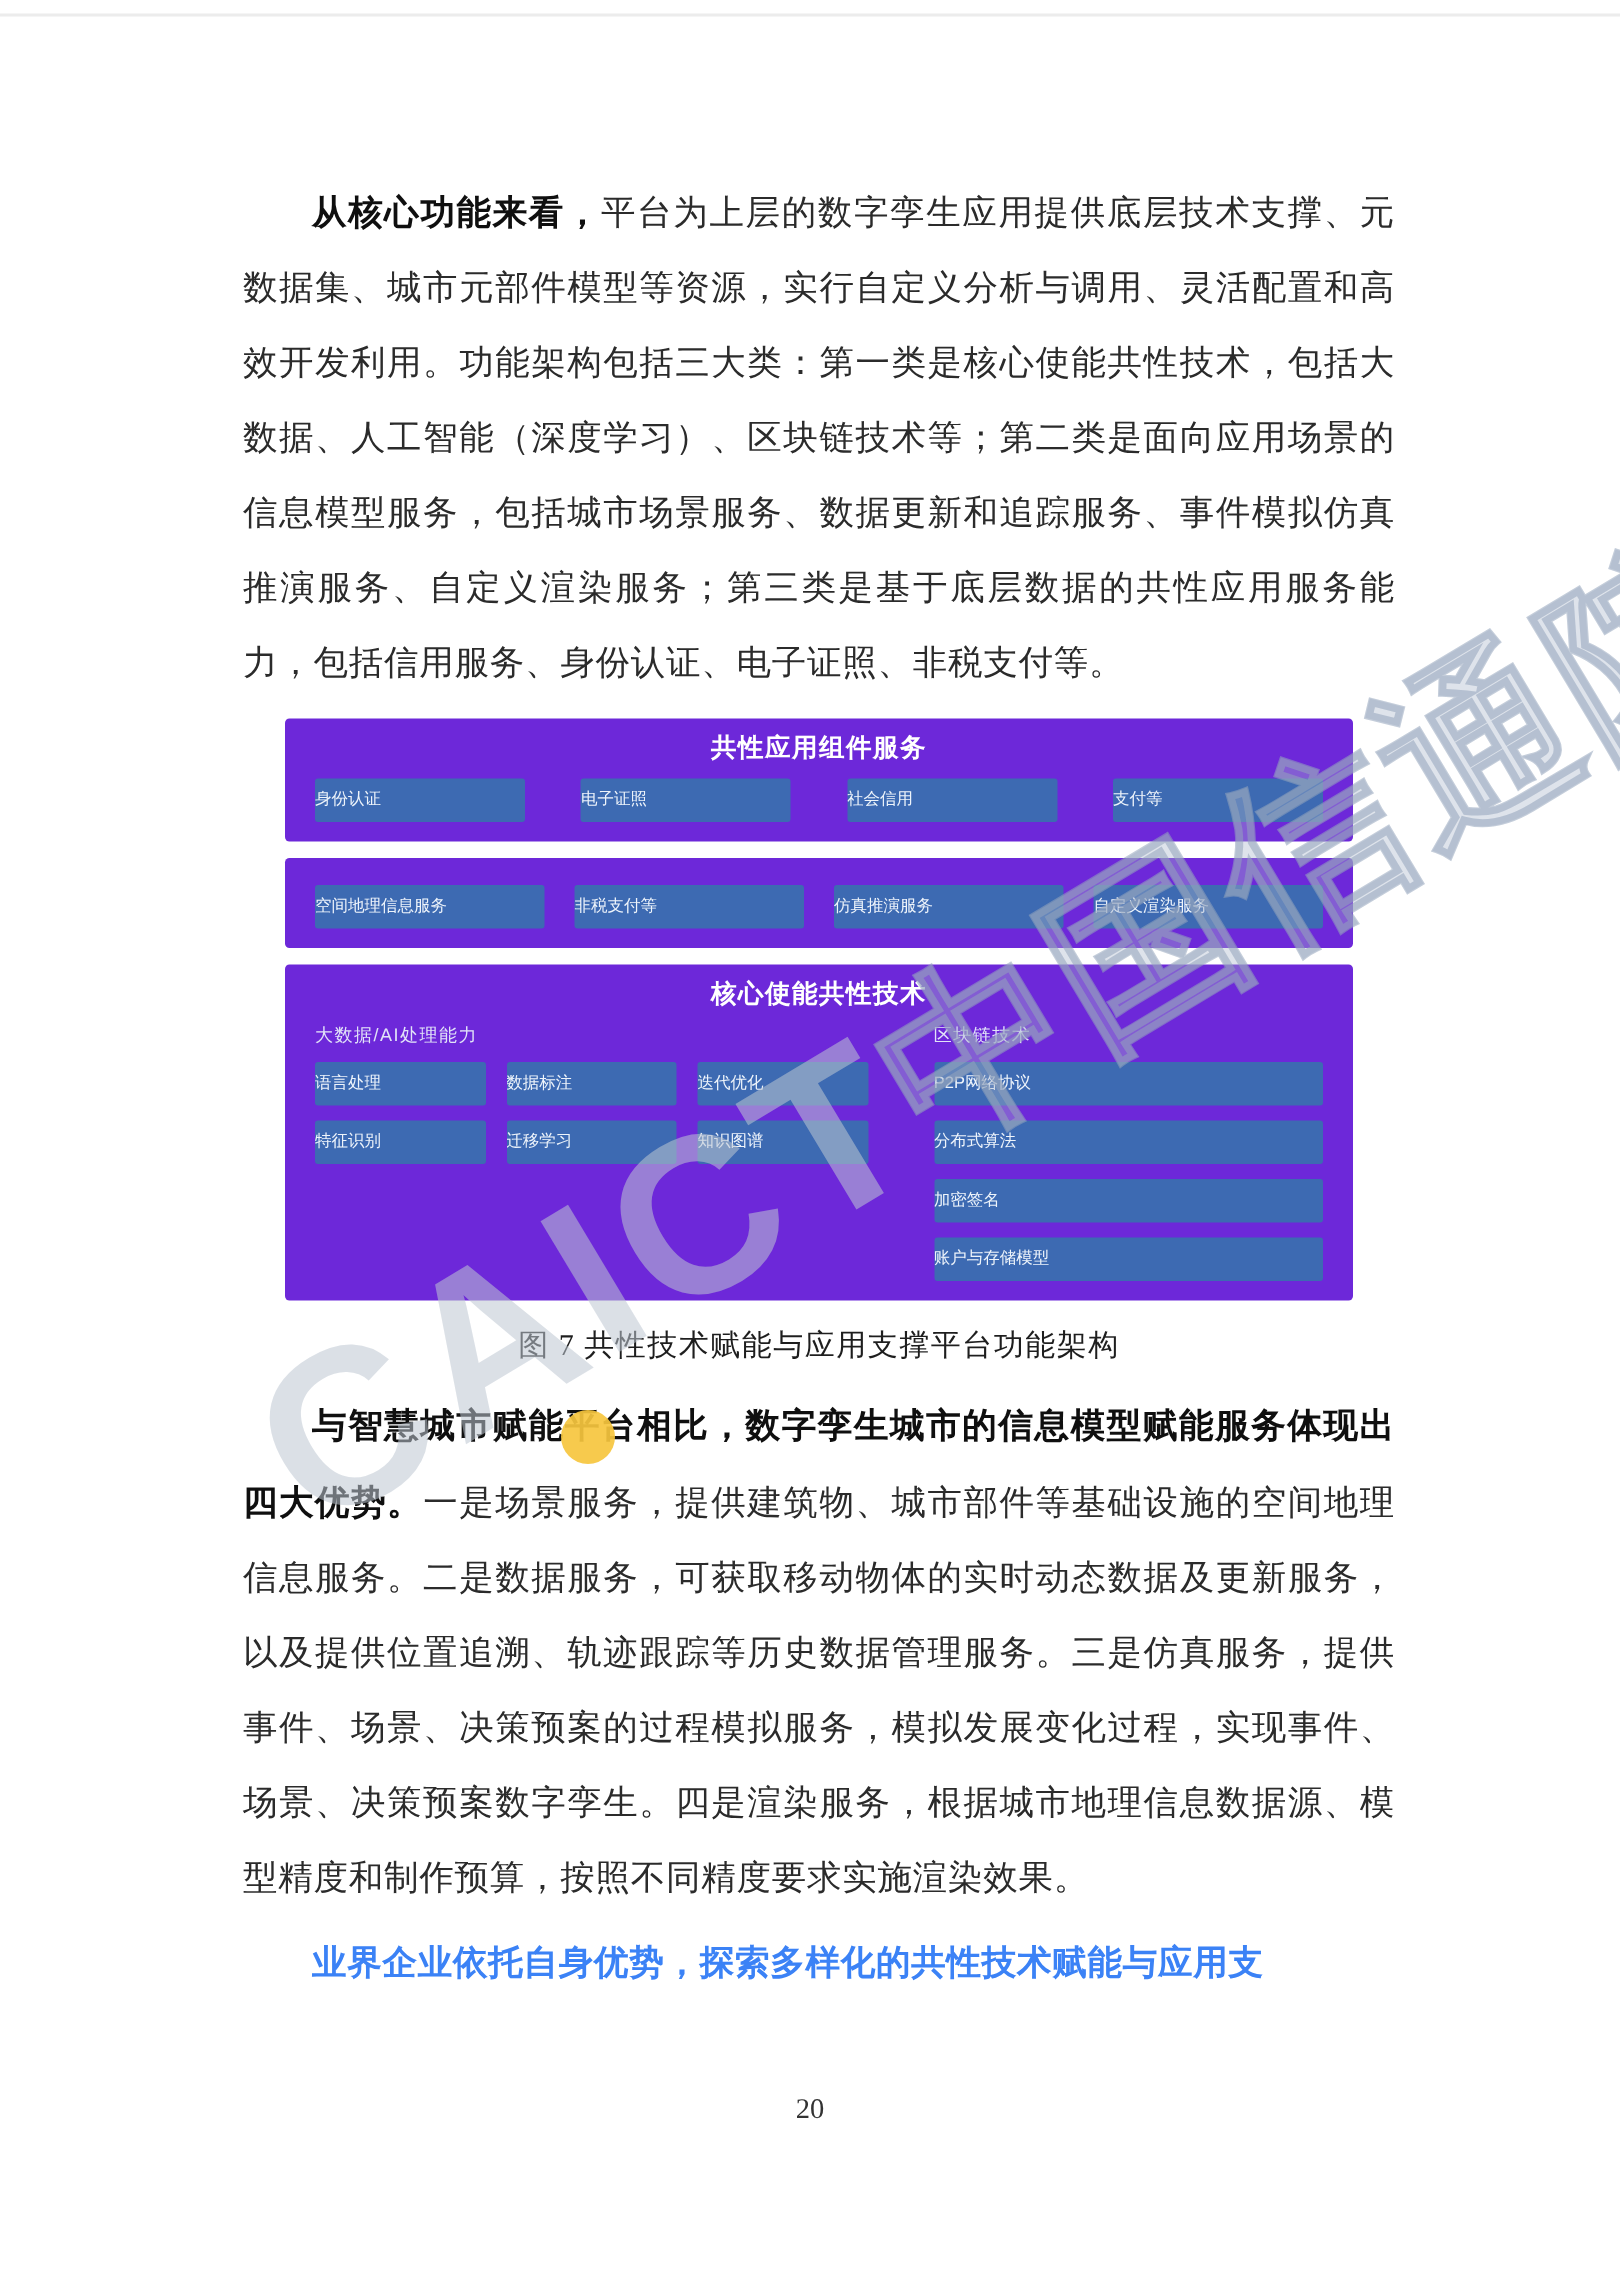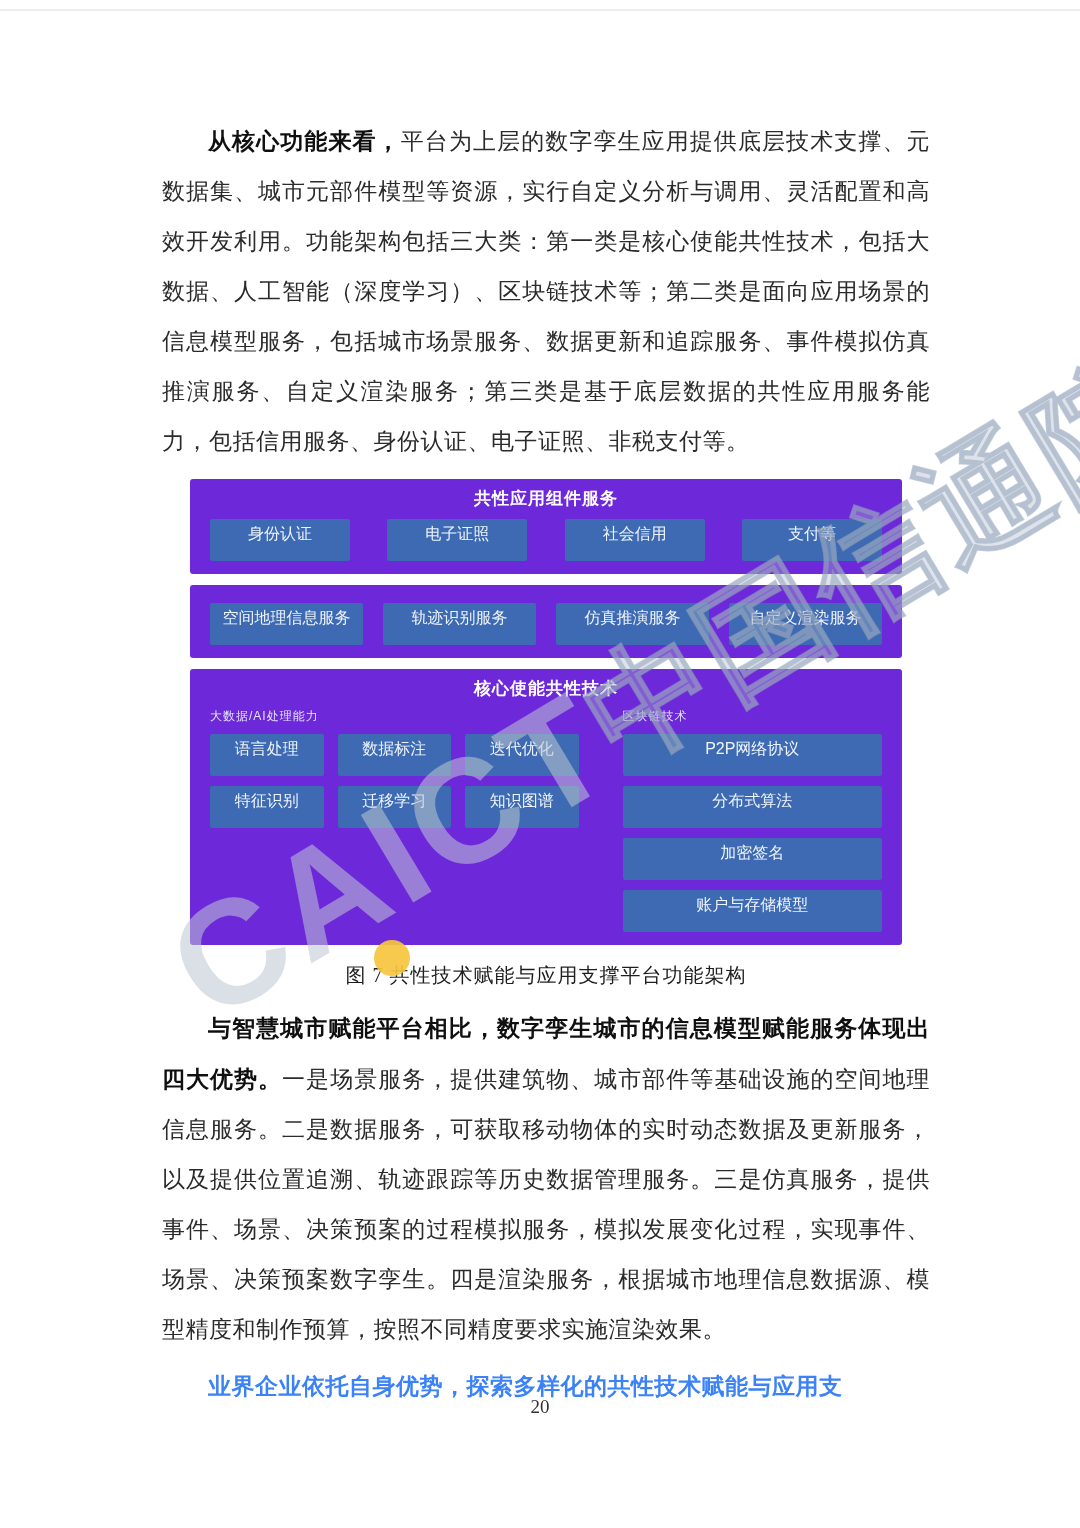--- a/index.html
+++ b/index.html
@@ -50,24 +50,24 @@
     font-size:17px;
     text-align:center;
     letter-spacing:1px;
     line-height:22px;
   }
   .btn-row { display:flex; justify-content:space-between; margin-top:9px; }
   .fbtn {
     background:#3d6ab2;
     color:#eef4fb;
     font-family:"Liberation Sans","DejaVu Sans",sans-serif;
-    font-size:16px;
-    height:42px;
+    font-size:11px;
+    height:29px;
     line-height:29px;
-    text-align:center;
+    text-align:left;
     border-radius:2px;
     flex:0 0 140px;
     overflow:hidden;
     white-space:nowrap;
   }
   .row-wide .fbtn { flex-basis:153px; }
 
   .groups { display:flex; gap:44px; margin-top:6px; }
   .group-a { flex:1.42; }
   .group-b { flex:1; }
@@ -161,21 +161,21 @@
         <div class="fbtn">身份认证</div>
         <div class="fbtn">电子证照</div>
         <div class="fbtn">社会信用</div>
         <div class="fbtn">支付等</div>
       </div>
     </div>
 
     <div class="panel">
       <div class="btn-row row-wide">
         <div class="fbtn">空间地理信息服务</div>
-        <div class="fbtn">轨迹识别服务</div>
+        <div class="fbtn">非税支付等</div>
         <div class="fbtn">仿真推演服务</div>
         <div class="fbtn">自定义渲染服务</div>
       </div>
     </div>
 
     <div class="panel">
       <div class="panel-title">核心使能共性技术</div>
       <div class="groups">
         <div class="group-a">
           <div class="group-label">大数据/AI处理能力</div>

